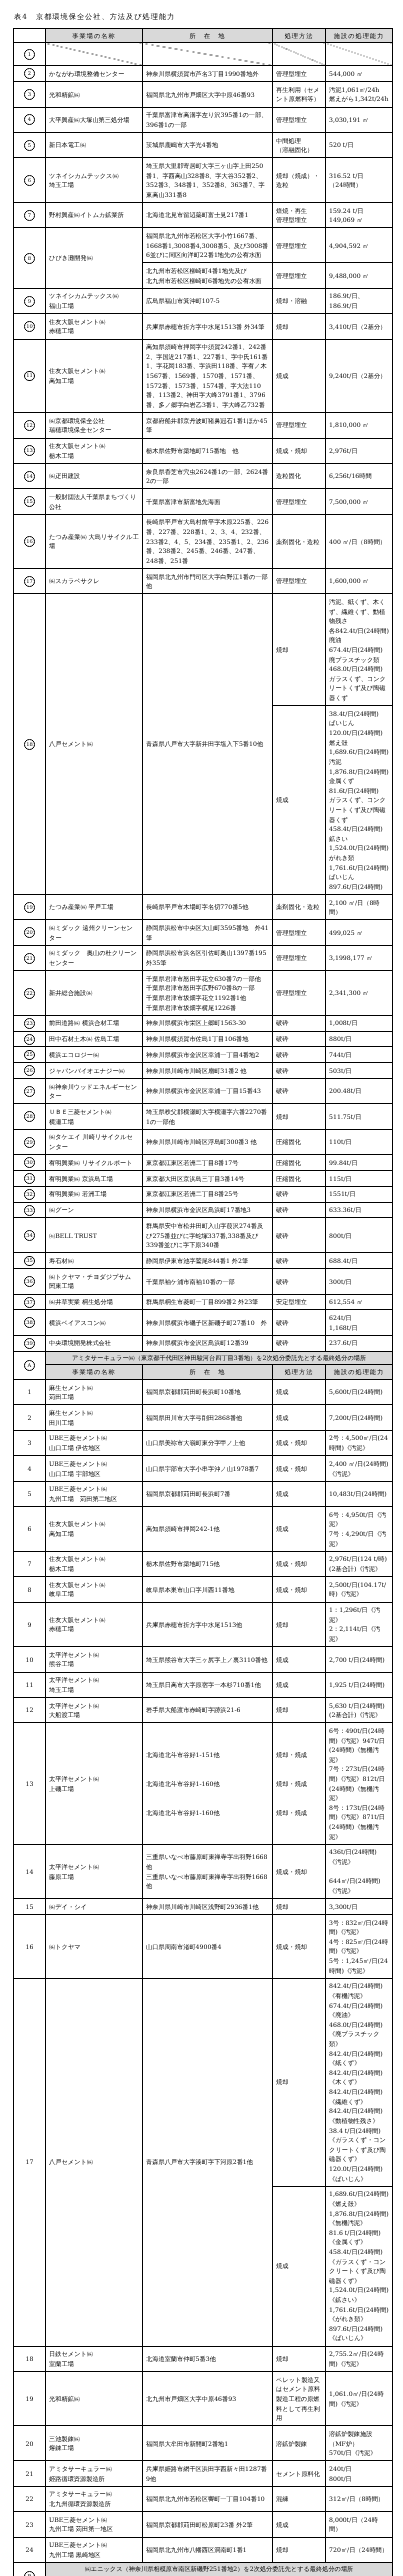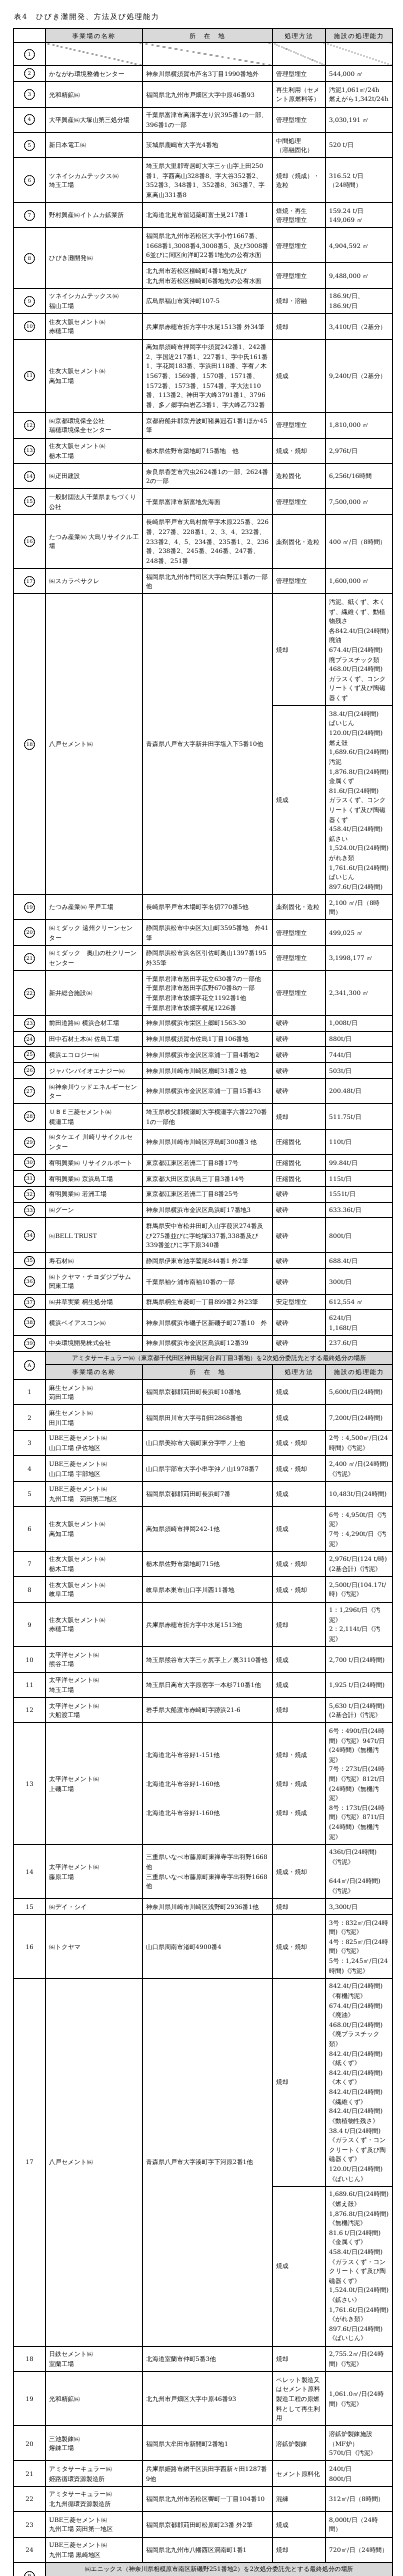--- a/index.html
+++ b/index.html
@@ -24,21 +24,21 @@
     width:8.8px;height:8.8px;border:0.5px solid #000;border-radius:50%;
     font-size:5.2px;line-height:1;background:#fff;}
   tr.band td{border-top:1px solid #000;}
   td.section-title{background:#d9d9d9;text-align:center;padding:1.5px 2.1px;white-space:pre-line;}
   td.secno{background:#fff;}
 </style>
 </head>
 <body>
 
 <div class="page">
-  <div class="doc-title">表4　ひびき灘開発、方法及び処理能力</div>
+  <div class="doc-title">表4　京都環境保全公社、方法及び処理能力</div>
   <table class="tbl">
     <colgroup>
       <col class="c-no">
         <col class="c-name">
         <col class="c-addr">
         <col class="c-mtd">
         <col class="c-cap">
     </colgroup>
     <tbody>
         <tr class="hrow">

